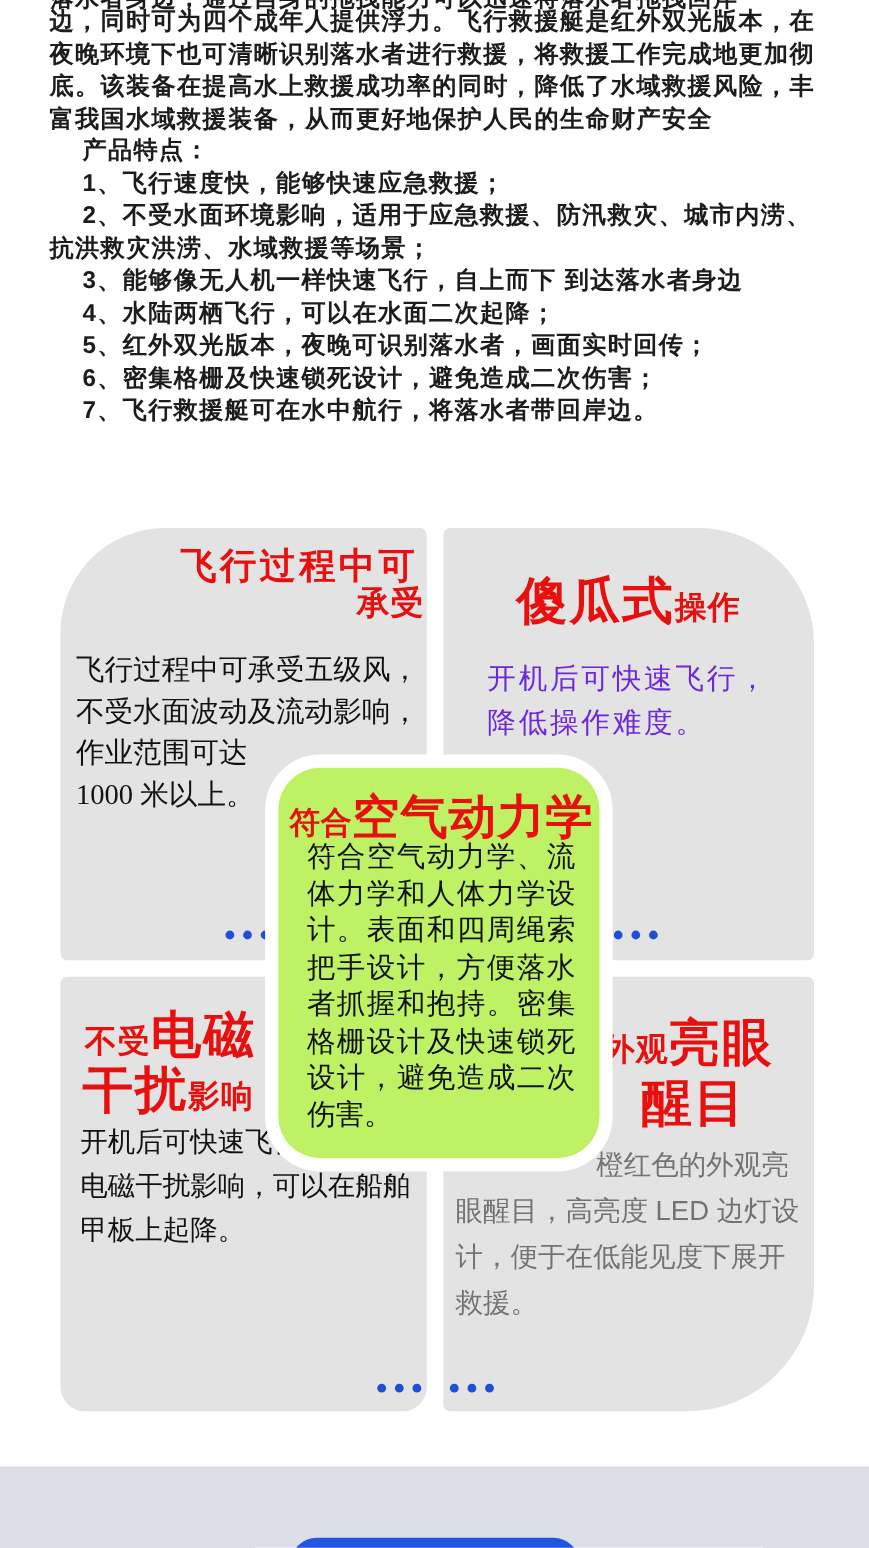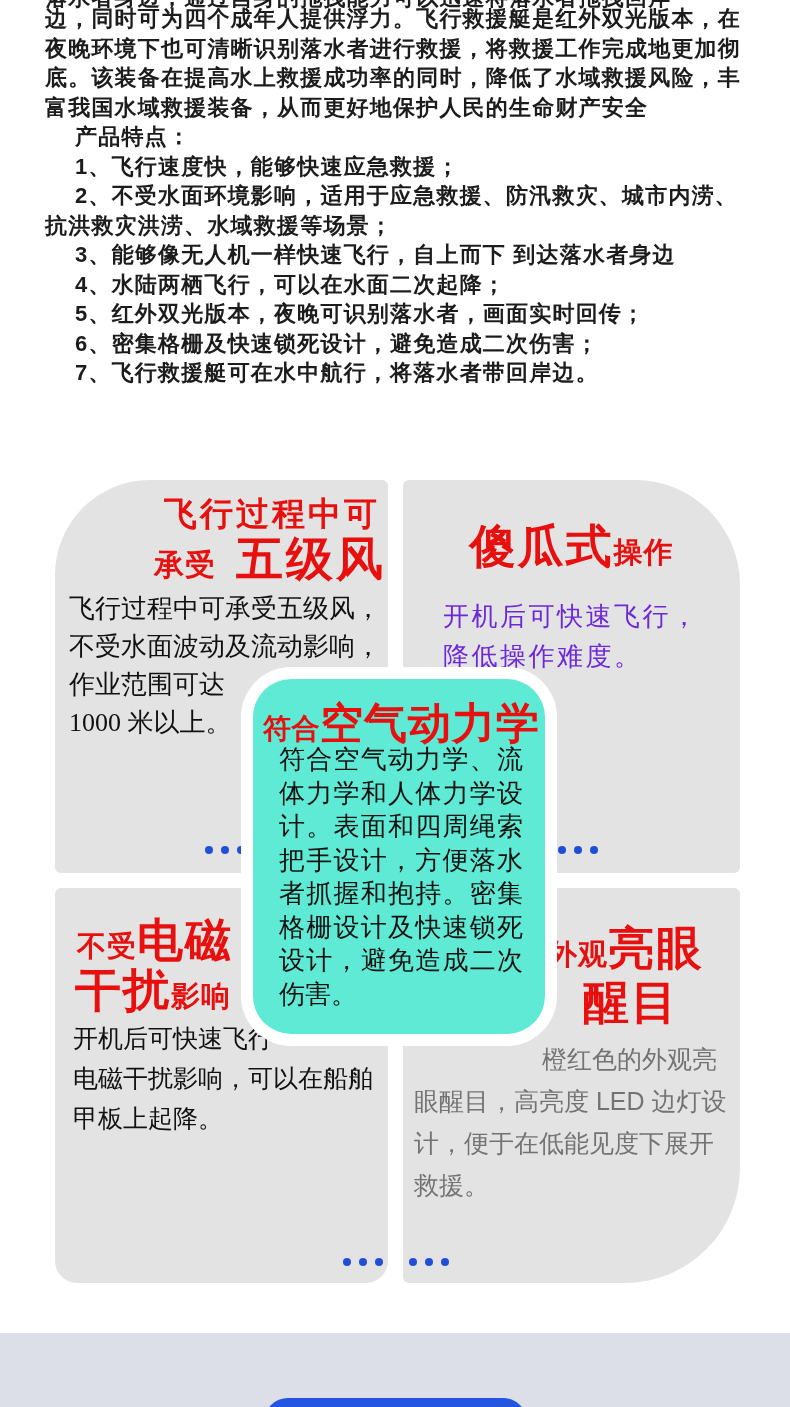--- a/index.html
+++ b/index.html
@@ -26,22 +26,22 @@
   .intro .ln{white-space:nowrap;}
   .intro .ind{padding-left:30px;}
 
   
   .card{position:absolute;background:#e3e3e3;}
   .card-tl{left:55px;top:480px;width:333px;height:393px;border-radius:95px 6px 6px 6px;font-family:Liberation Serif, serif;}
   .card-tr{left:403px;top:480px;width:337px;height:393px;border-radius:6px 105px 6px 6px;}
   .card-bl{left:55px;top:888px;width:333px;height:395px;border-radius:6px 6px 22px 22px;}
   .card-br{left:403px;top:888px;width:337px;height:395px;border-radius:6px 6px 115px 6px;}
   .card-center{
-    left:253px;top:679px;width:292px;height:355px;
-    background:#5eead4;border-radius:38px;
+    left:253px;top:698px;width:292px;height:355px;
+    background:#bef264;border-radius:38px;
     box-shadow:0 0 0 12px #ffffff;z-index:2;
   }
   .ttl{font-weight:bold;color:#e8100f;white-space:nowrap;}
   .baseline{display:flex;align-items:baseline;}
 
   
   .card-tl .t1{position:absolute;right:8px;top:12px;font-size:33px;letter-spacing:3px;}
   .card-tl .t2{position:absolute;right:2px;top:48px;gap:20px;}
   .card-tl .t2 .small{font-size:30px;letter-spacing:1px;}
   .card-tl .t2 .big{font-size:47px;letter-spacing:3px;}
@@ -114,21 +114,20 @@
     <div class="ln ind">4、水陆两栖飞行，可以在水面二次起降；</div>
     <div class="ln ind">5、红外双光版本，夜晚可识别落水者，画面实时回传；</div>
     <div class="ln ind">6、密集格栅及快速锁死设计，避免造成二次伤害；</div>
     <div class="ln ind">7、飞行救援艇可在水中航行，将落水者带回岸边。</div>
   </div>
 
   <div class="card card-tl">
     <div class="ttl t1">飞行过程中可</div>
     <div class="ttl t2 baseline">
       <span class="small">承受</span>
-        <span class="big">五级风</span>
     </div>
     <div class="body">
       <div>飞行过程中可承受五级风，</div>
       <div>不受水面波动及流动影响，</div>
       <div>作业范围可达</div>
       <div>1000 米以上。</div>
     </div>
     <div class="dots dots-tl">
       <span class="dot"></span>
       <span class="dot"></span>

